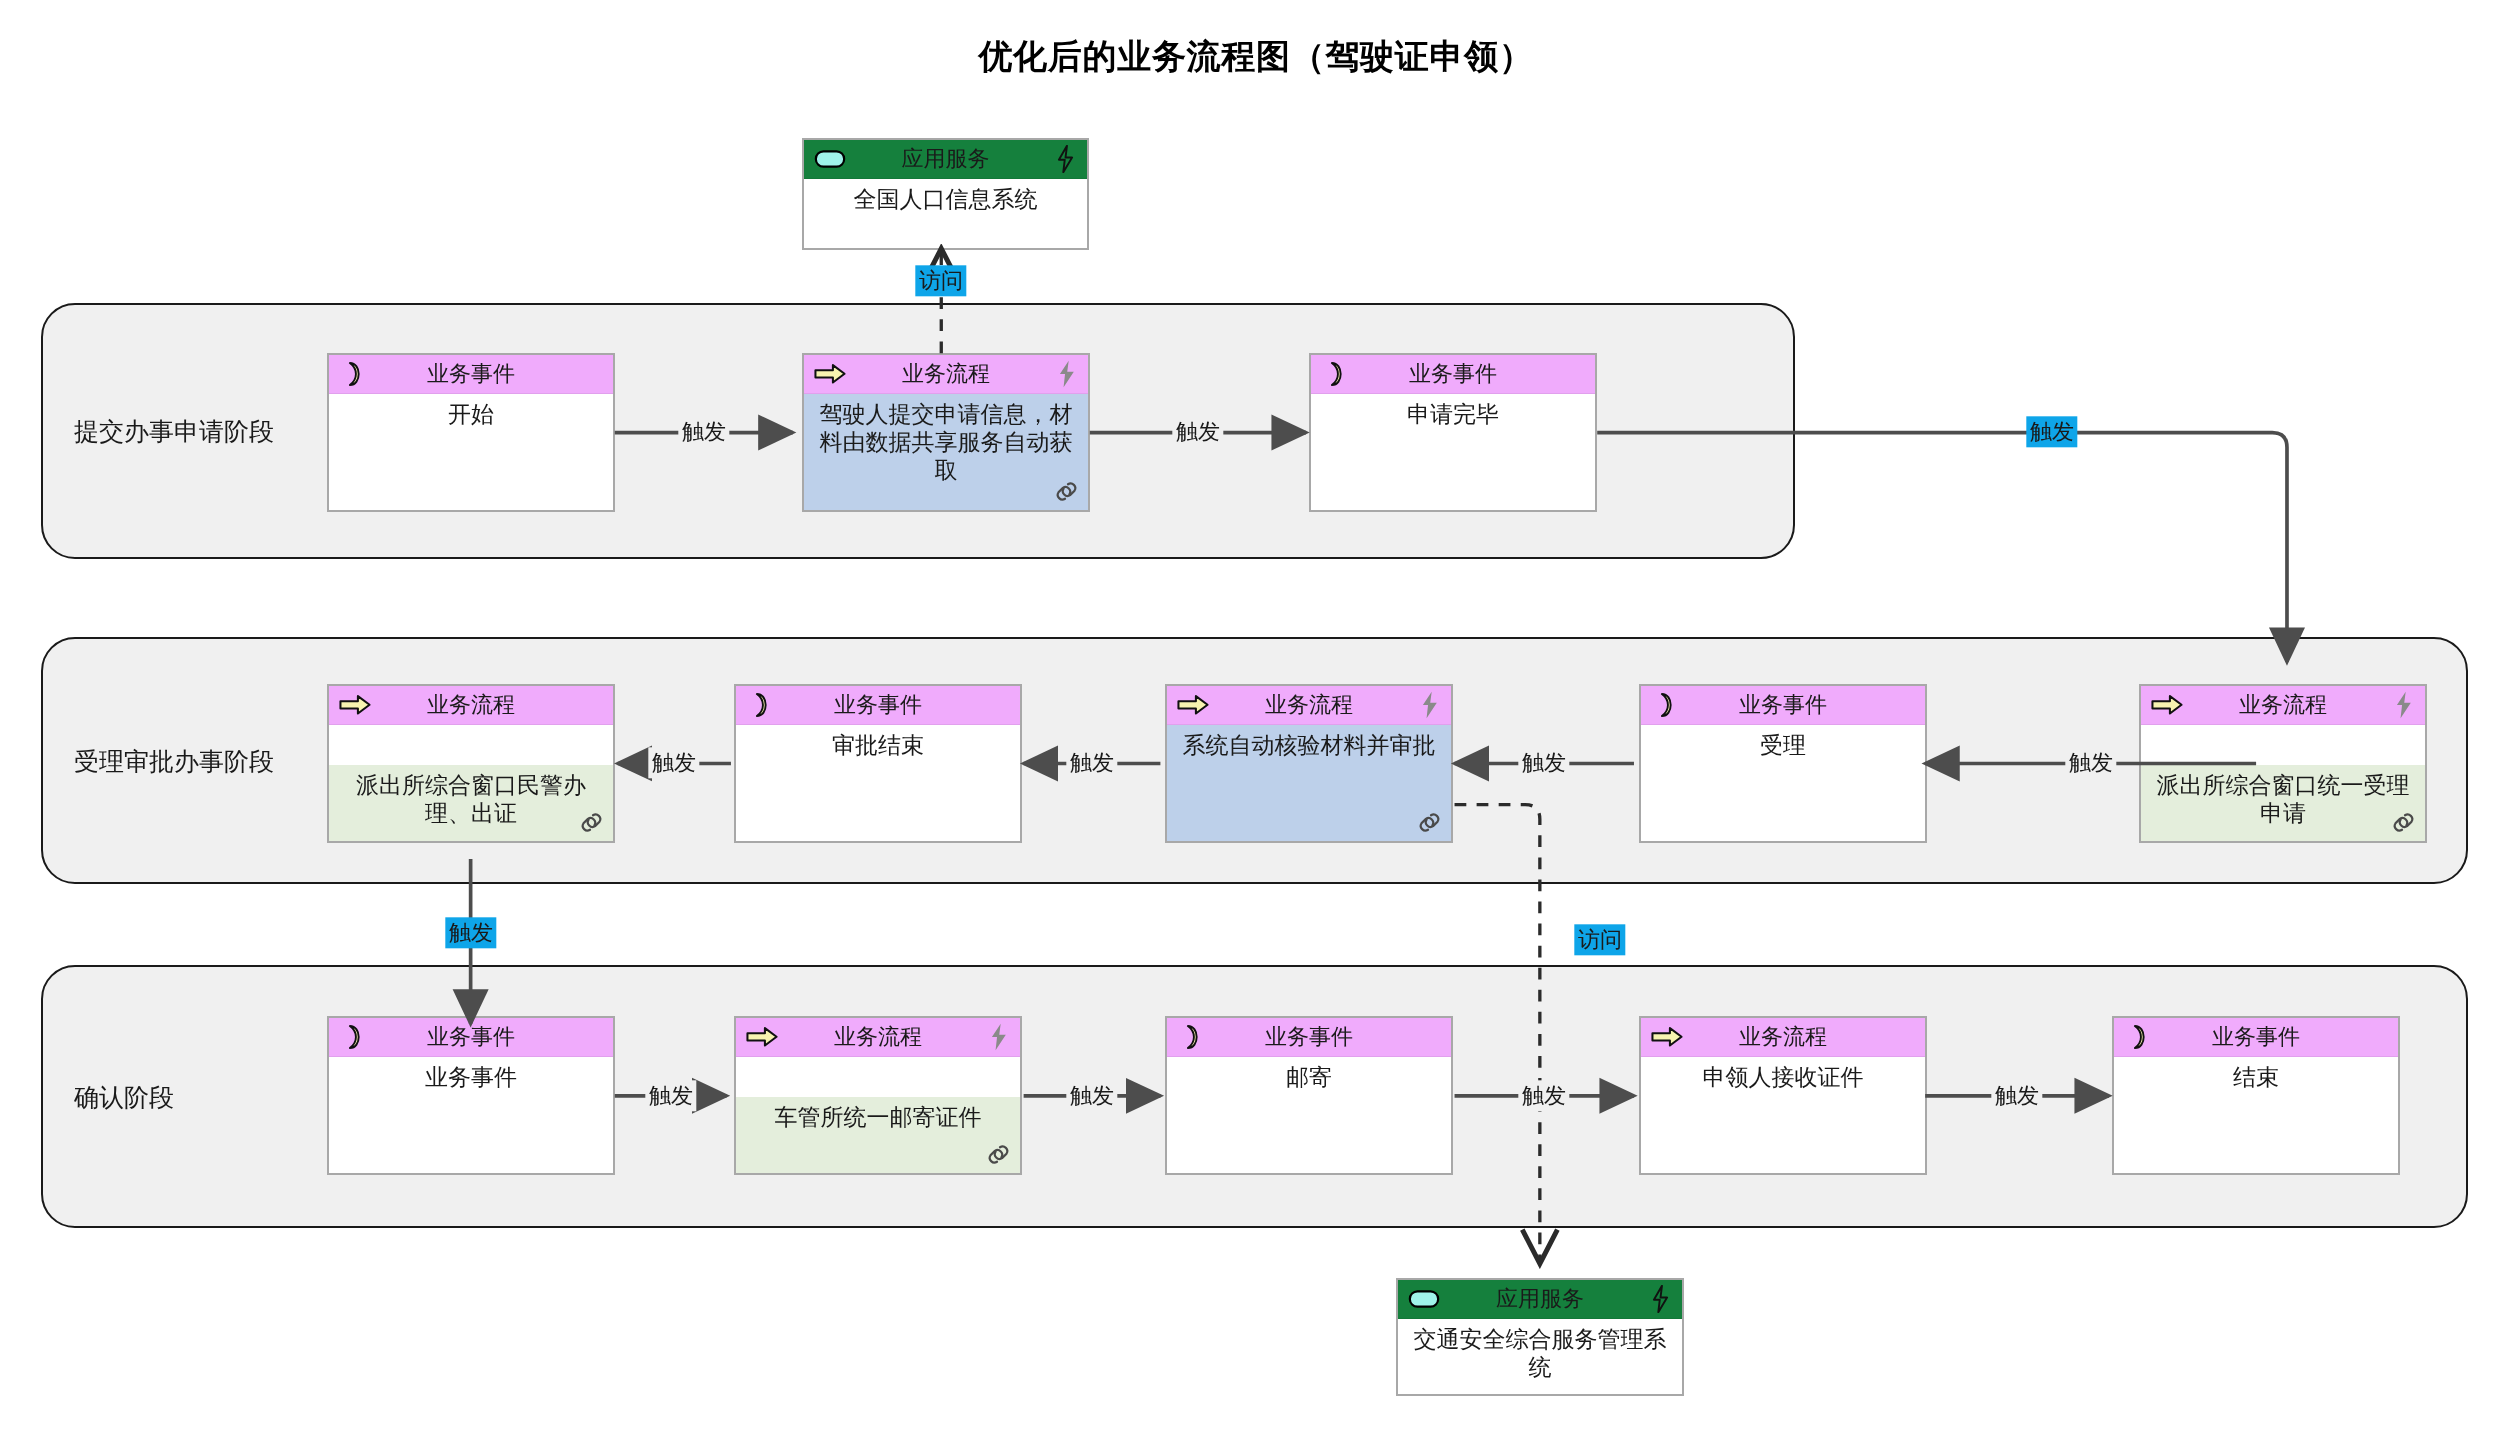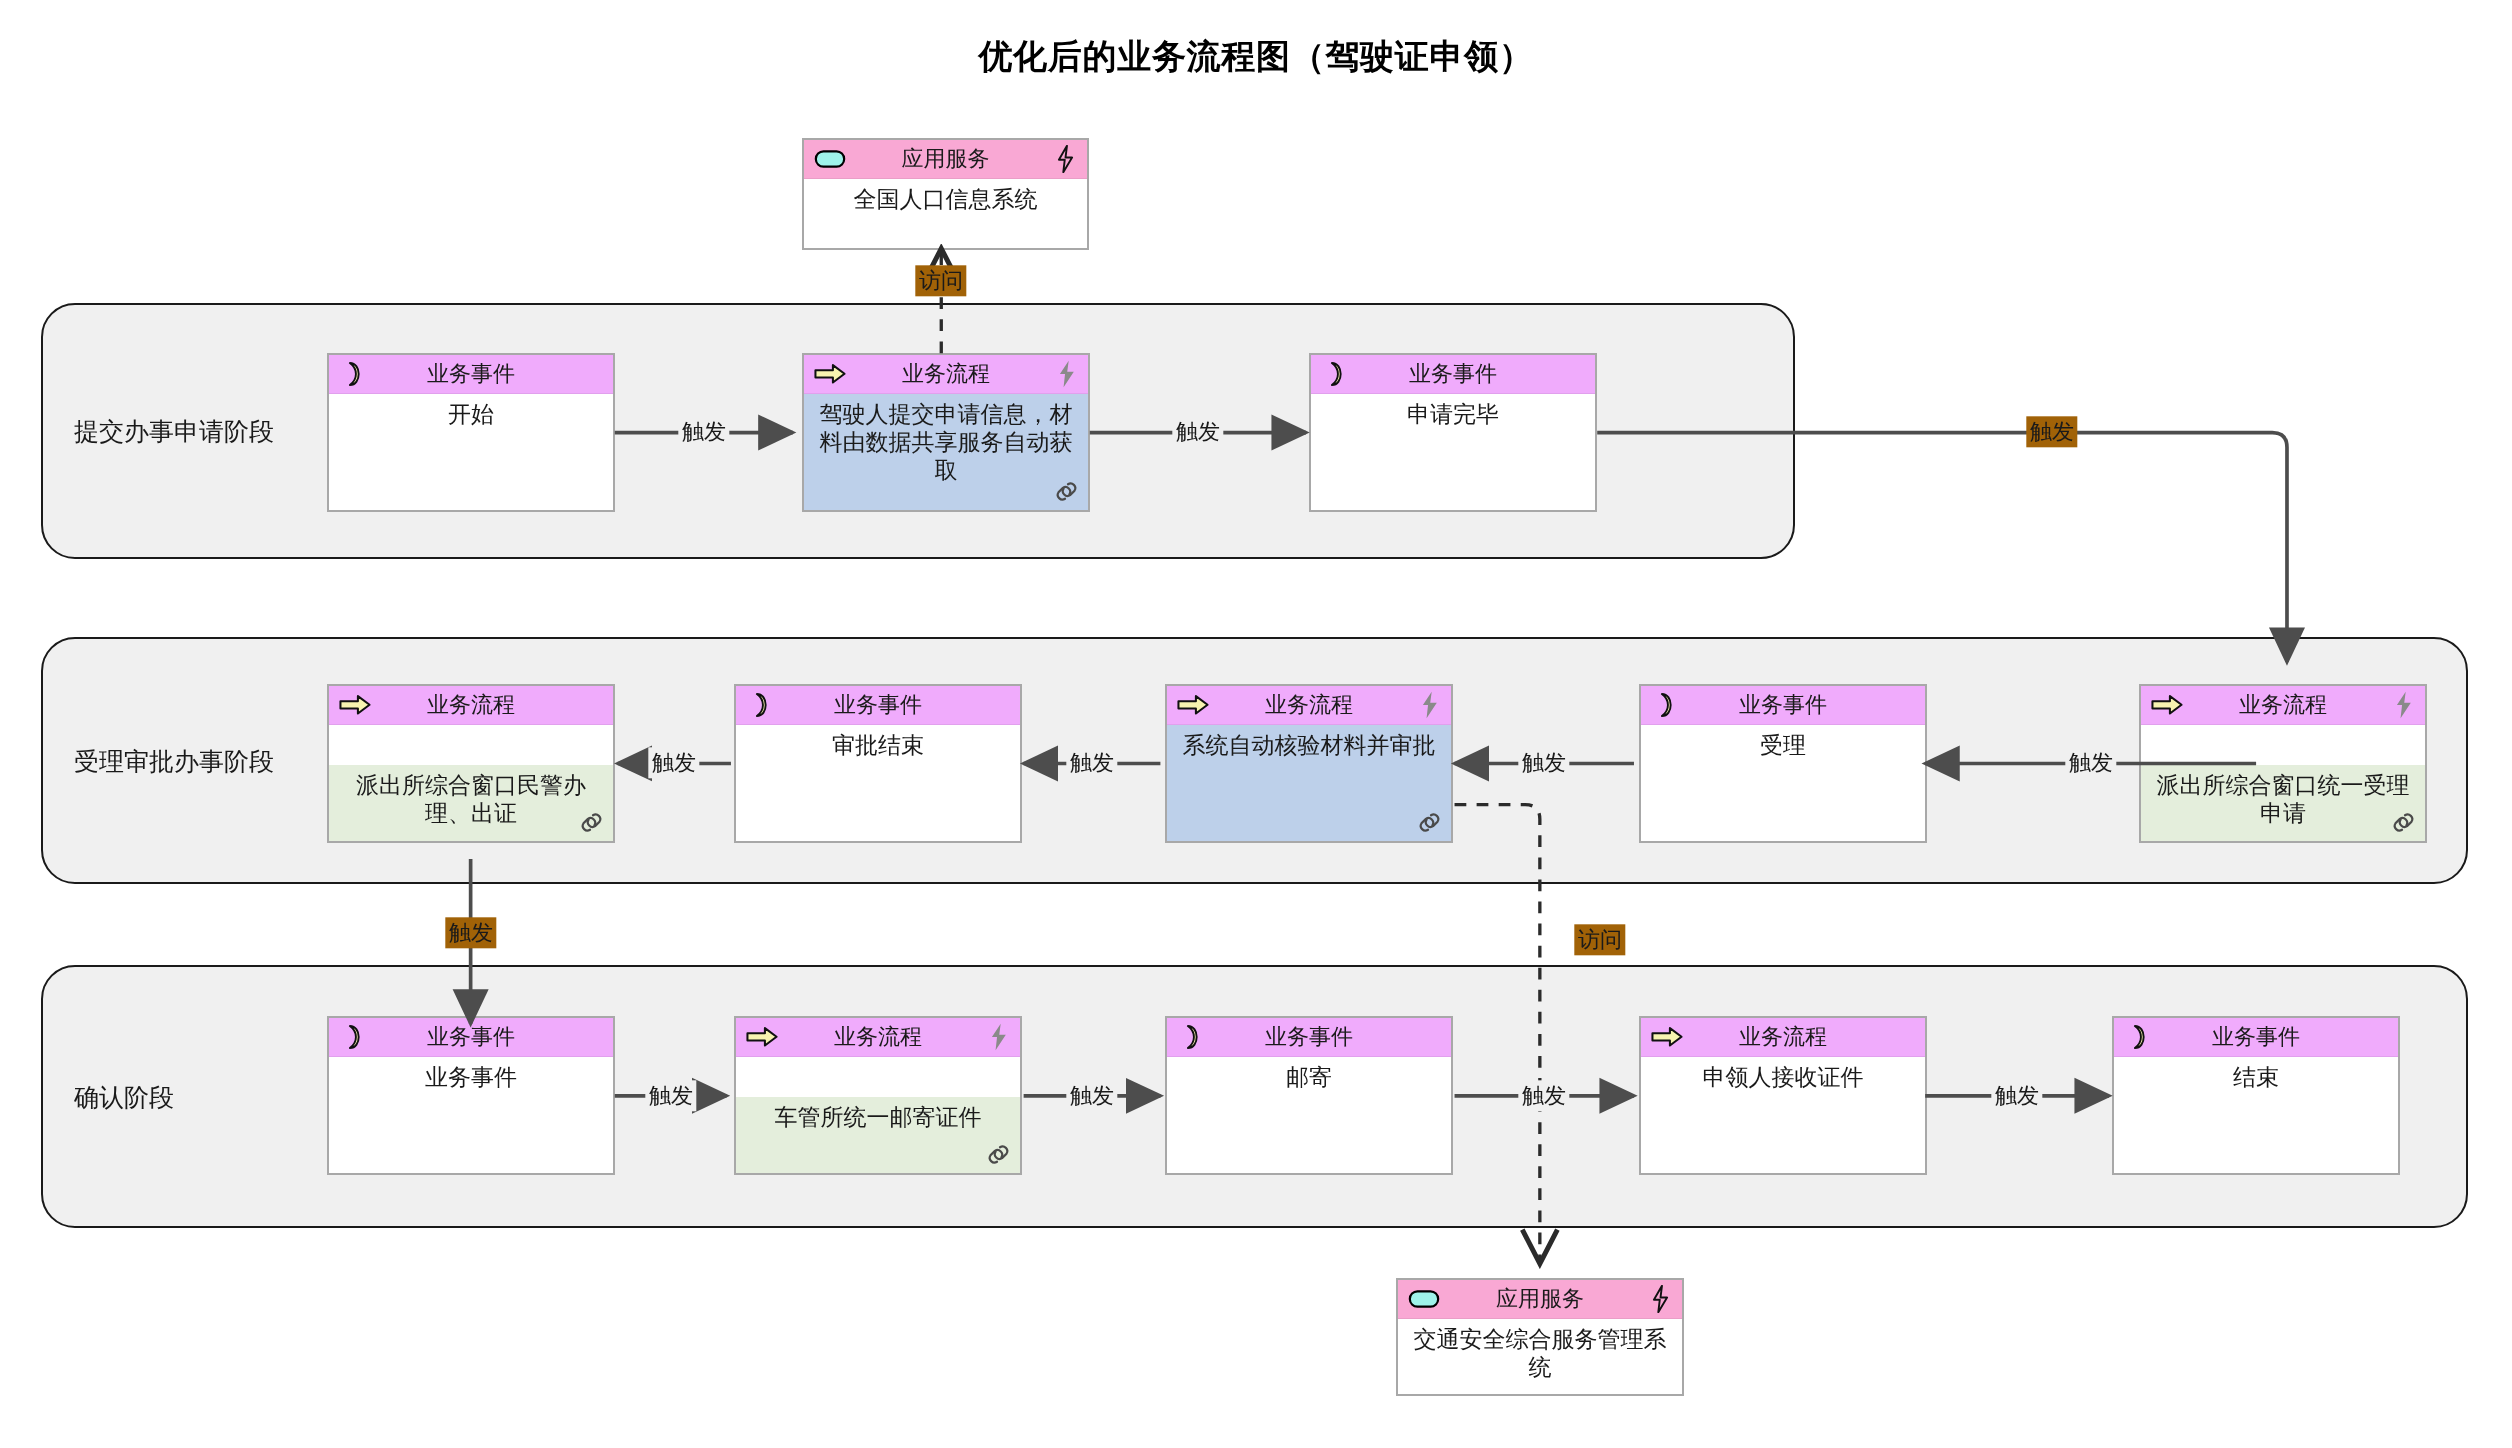--- a/index.html
+++ b/index.html
@@ -63,21 +63,21 @@
     height: 38px;
     flex: 0 0 38px;
     display: flex;
     align-items: center;
     justify-content: center;
     font-size: 22px;
     color: #1a1a1a;
     border-bottom: 0.7px solid rgba(0,0,0,0.06);
   }
   .node-header.yellow { background: #f0abfc; }
-  .node-header.cyan   { background: #f9a8d4; }
+  .node-header.cyan   { background: #15803d; }
 
   .hdr-icon {
     position: absolute;
     left: 10.3px;
     top: 50%;
     transform: translateY(-50%);
     width: 32px; height: 25px;
     display: flex; align-items: center; justify-content: center;
   }
   .hdr-bolt {
@@ -108,21 +108,21 @@
     right: 7.4px;
     bottom: 4.4px;
     width: 29px; height: 29px;
   }
 
   
   .edge-label {
     position: absolute;
     font-size: 22px;
     color: #1a1a1a;
-    background: #a16207;
+    background: #0ea5e9;
     padding: 0.7px 3.7px;
     white-space: nowrap;
     transform: translate(-50%, -50%);
     z-index: 6;
   }
   .edge-label.on-grey { background: #f0f0f0; }
 
   
   #edges {
     position: absolute;

